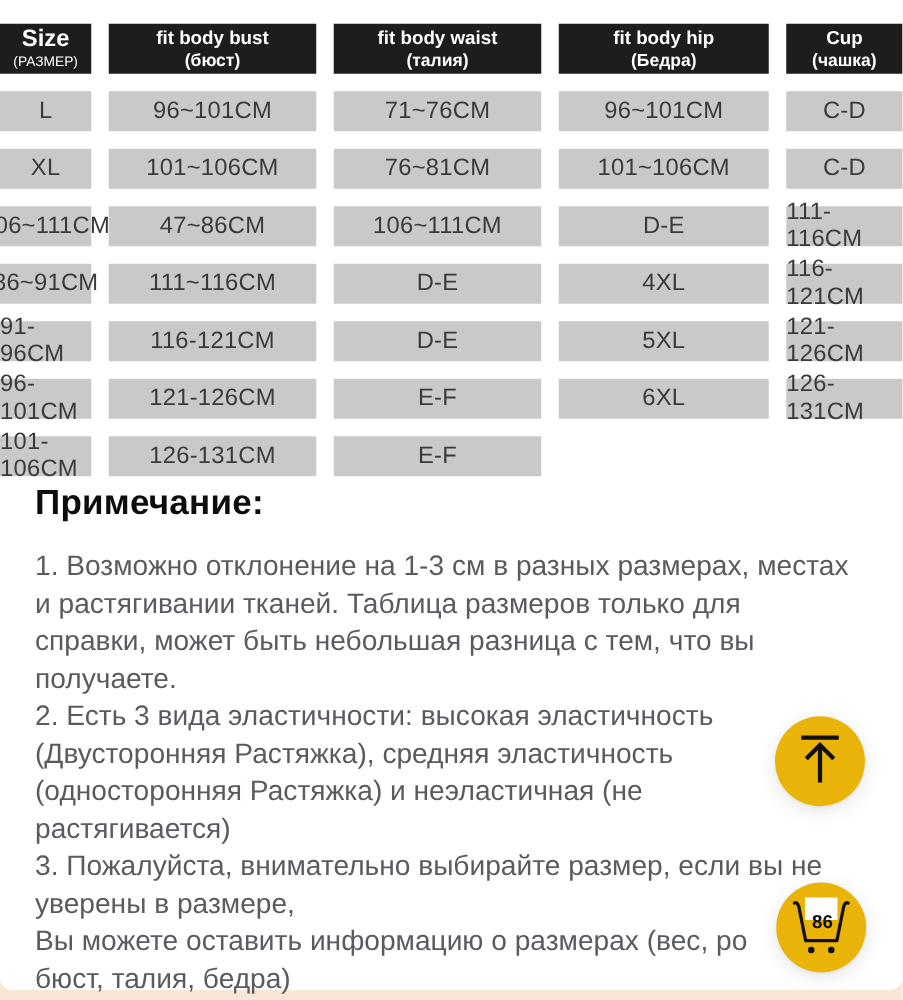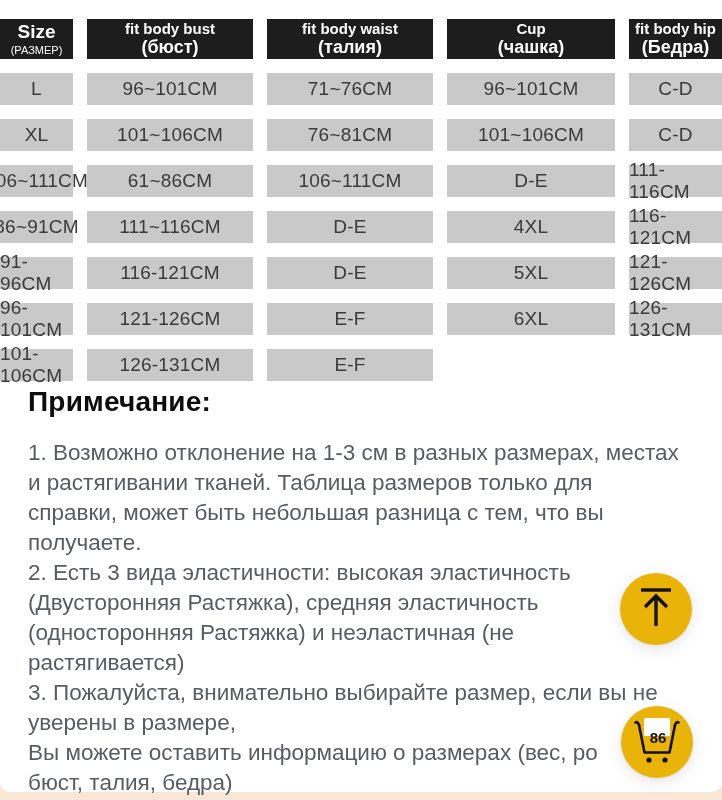--- a/index.html
+++ b/index.html
@@ -20,21 +20,21 @@
     grid-template-columns:73px 166px 166px 168px 1fr;
     grid-template-rows:40px repeat(7,32px);
     gap:14px;
   }
   .th{
     background:#1d1d1d;color:#ffffff;
     display:flex;flex-direction:column;align-items:center;justify-content:center;
     line-height:1.18;text-align:center;
   }
   .th .en{font-size:15px;font-weight:700;}
-  .th .sub{font-size:18px;font-weight:600;}
+  .th .sub{font-size:14px;font-weight:600;}
   .th.size-col .en{font-size:19px;}
   .th.size-col .sub{font-size:11px;font-weight:400;}
   .td{
     background:#c9c9c9;color:#3a3a3a;
     display:flex;align-items:center;justify-content:center;
     font-size:19px;letter-spacing:.2px;
   }
   
   .notes-heading{
     position:absolute;left:28px;top:386px;
@@ -73,42 +73,42 @@
     </div>
     <div class="th">
       <span class="en">fit body bust</span>
       <span class="sub">(бюст)</span>
     </div>
     <div class="th">
       <span class="en">fit body waist</span>
       <span class="sub">(талия)</span>
     </div>
     <div class="th">
+      <span class="en">fit body hip</span>
+      <span class="sub">(Бедра)</span>
+    </div>
+    <div class="th">
       <span class="en">Cup</span>
       <span class="sub">(чашка)</span>
-    </div>
-    <div class="th">
-      <span class="en">fit body hip</span>
-      <span class="sub">(Бедра)</span>
     </div>
 
     <div class="td">L</div>
     <div class="td">96~101CM</div>
     <div class="td">71~76CM</div>
     <div class="td">96~101CM</div>
     <div class="td">C-D</div>
 
     <div class="td">XL</div>
     <div class="td">101~106CM</div>
     <div class="td">76~81CM</div>
     <div class="td">101~106CM</div>
     <div class="td">C-D</div>
 
     <div class="td">106~111CM</div>
-    <div class="td">61~86CM</div>
+    <div class="td">47~86CM</div>
     <div class="td">106~111CM</div>
     <div class="td">D-E</div>
 
     <div class="td">111-116CM</div>
     <div class="td">86~91CM</div>
     <div class="td">111~116CM</div>
     <div class="td">D-E</div>
 
     <div class="td">4XL</div>
     <div class="td">116-121CM</div>

